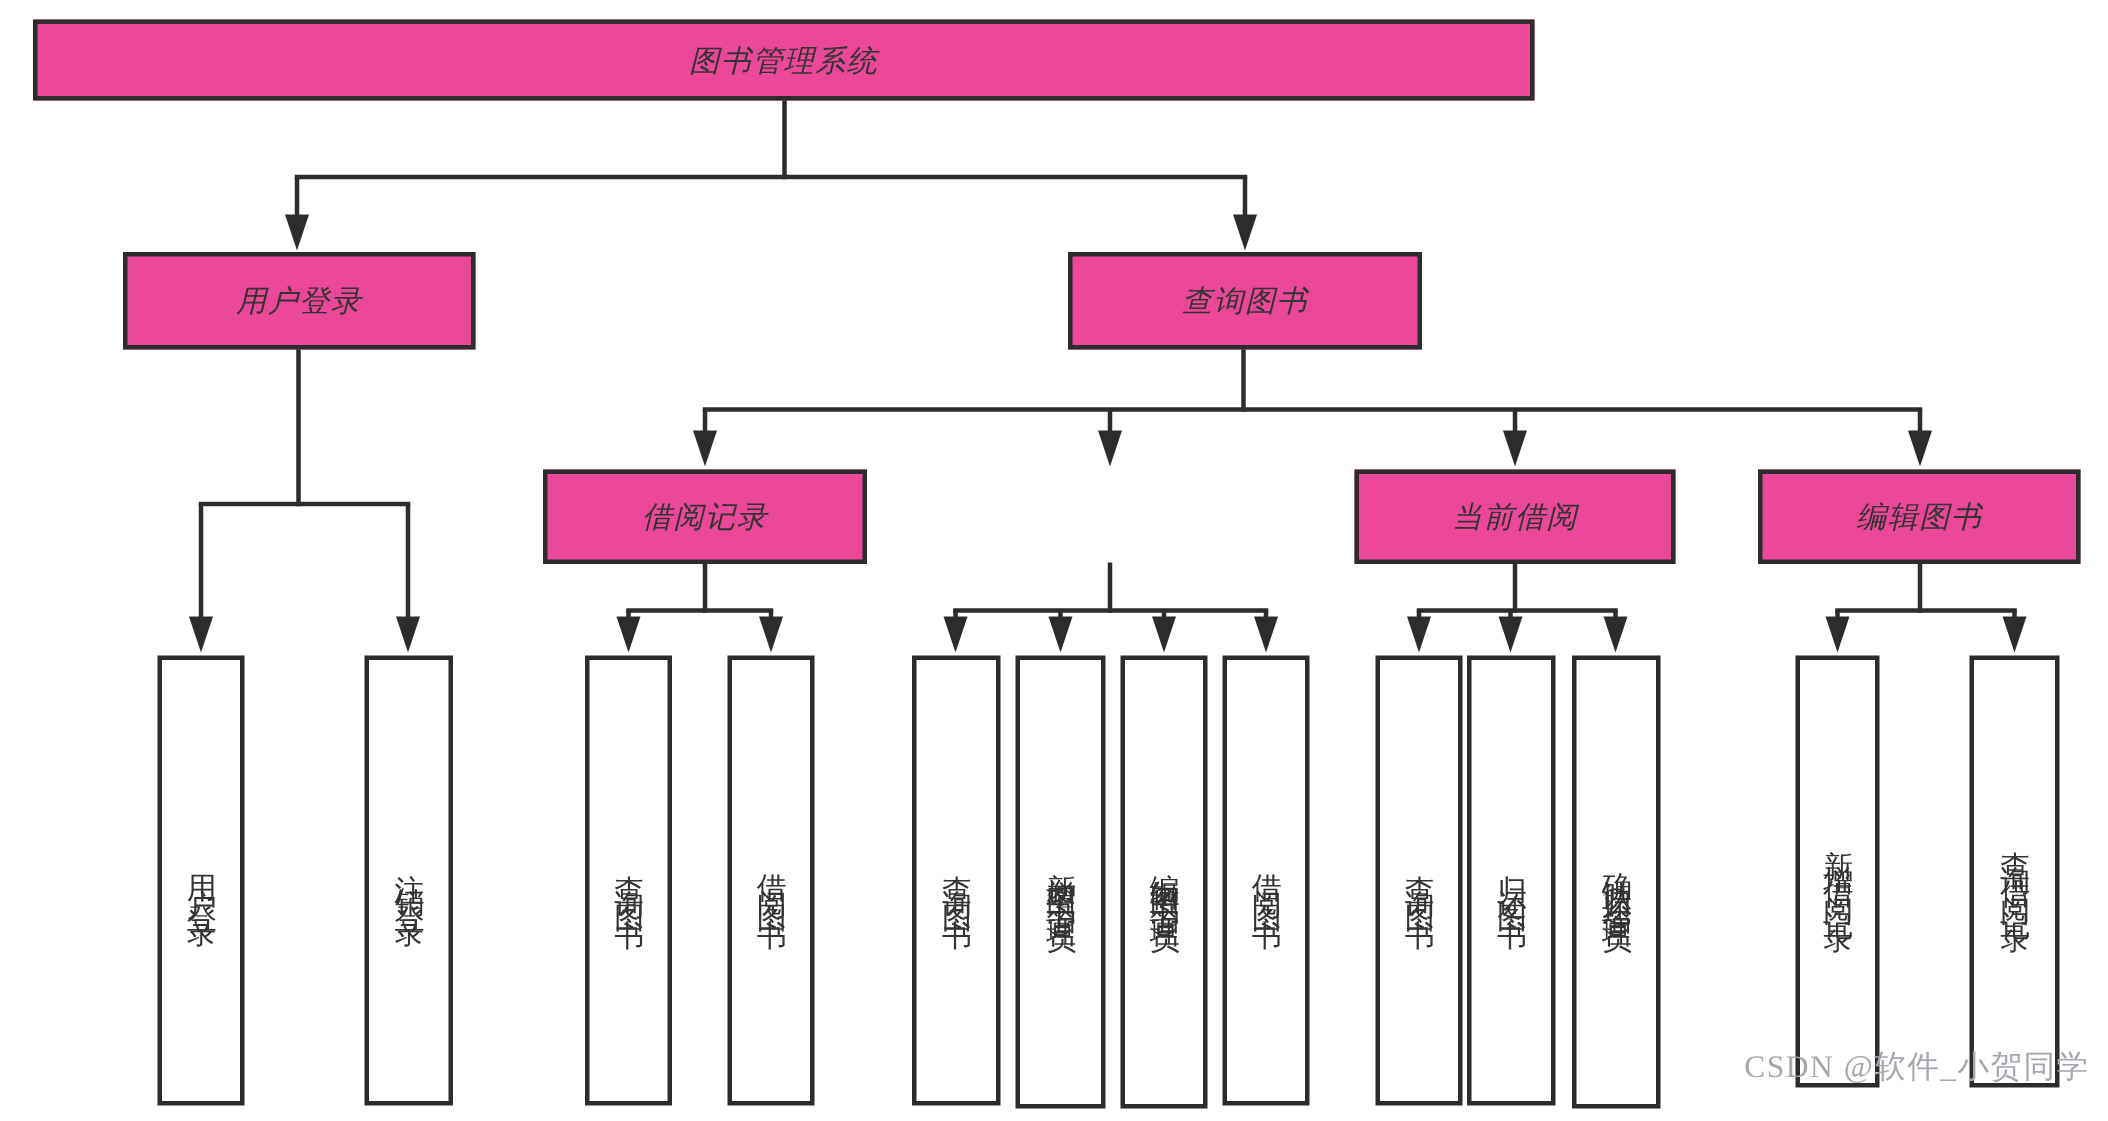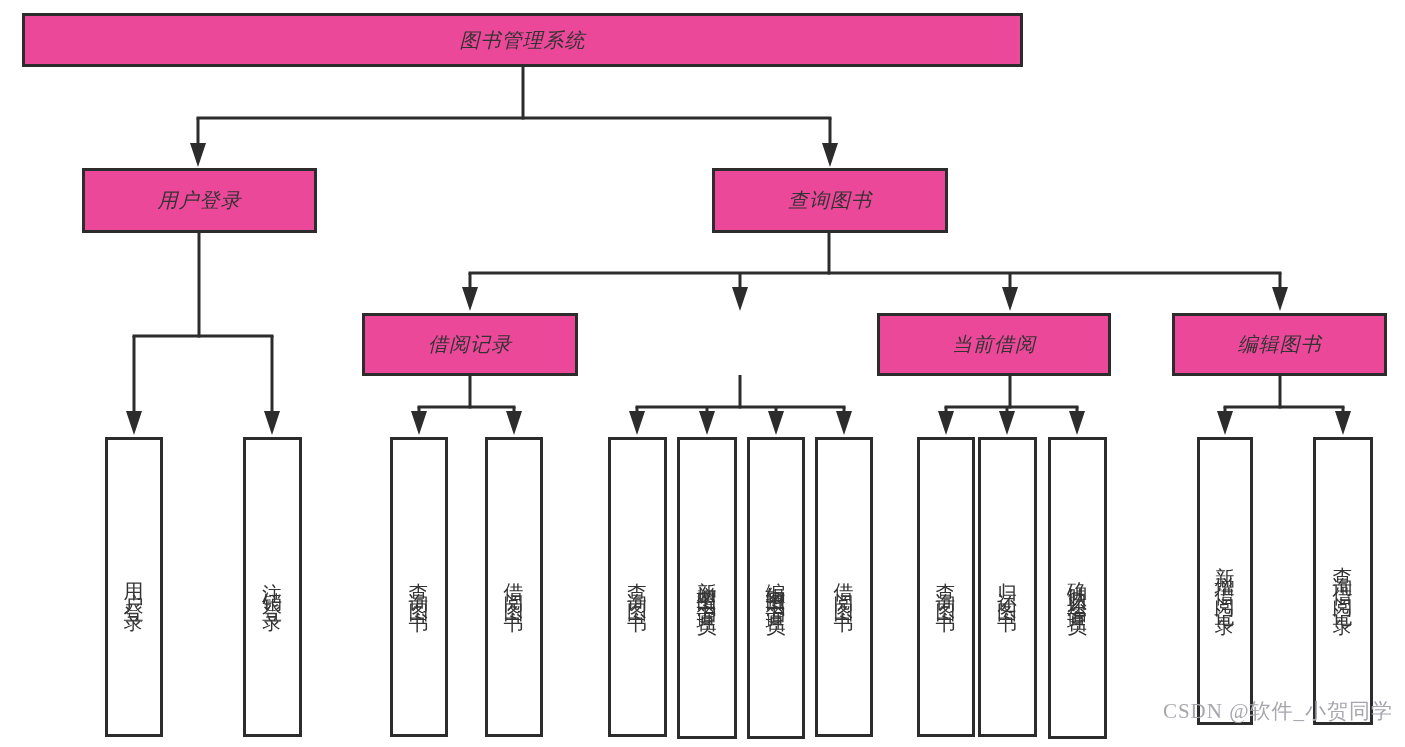--- a/index.html
+++ b/index.html
@@ -101,21 +101,21 @@
       <polygon points="1335,411 1351,411 1343,435" stroke="none"></polygon>
     </g>
   </svg>
 
   <div class="hbox" style="left:22px;top:13px;width:1001px;height:54px">图书管理系统</div>
 
   <div class="hbox" style="left:82px;top:168px;width:235px;height:65px">用户登录</div>
   <div class="hbox" style="left:712px;top:168px;width:236px;height:65px">查询图书</div>
 
   <div class="hbox" style="left:362px;top:313px;width:216px;height:63px">借阅记录</div>
-  <div class="hbox" style="left:877px;top:313px;width:234px;height:63px">当前借阅</div>
+  <div class="hbox" style="left:903px;top:313px;width:214px;height:63px">当前借阅</div>
   <div class="hbox" style="left:1172px;top:313px;width:215px;height:63px">编辑图书</div>
 
   <div class="vbox" style="left:105px;top:437px;width:58px;height:300px">
     <span class="vt">用户登录</span>
   </div>
   <div class="vbox" style="left:243px;top:437px;width:59px;height:300px">
     <span class="vt">注销登录</span>
   </div>
 
   <div class="vbox" style="left:390px;top:437px;width:58px;height:300px">

